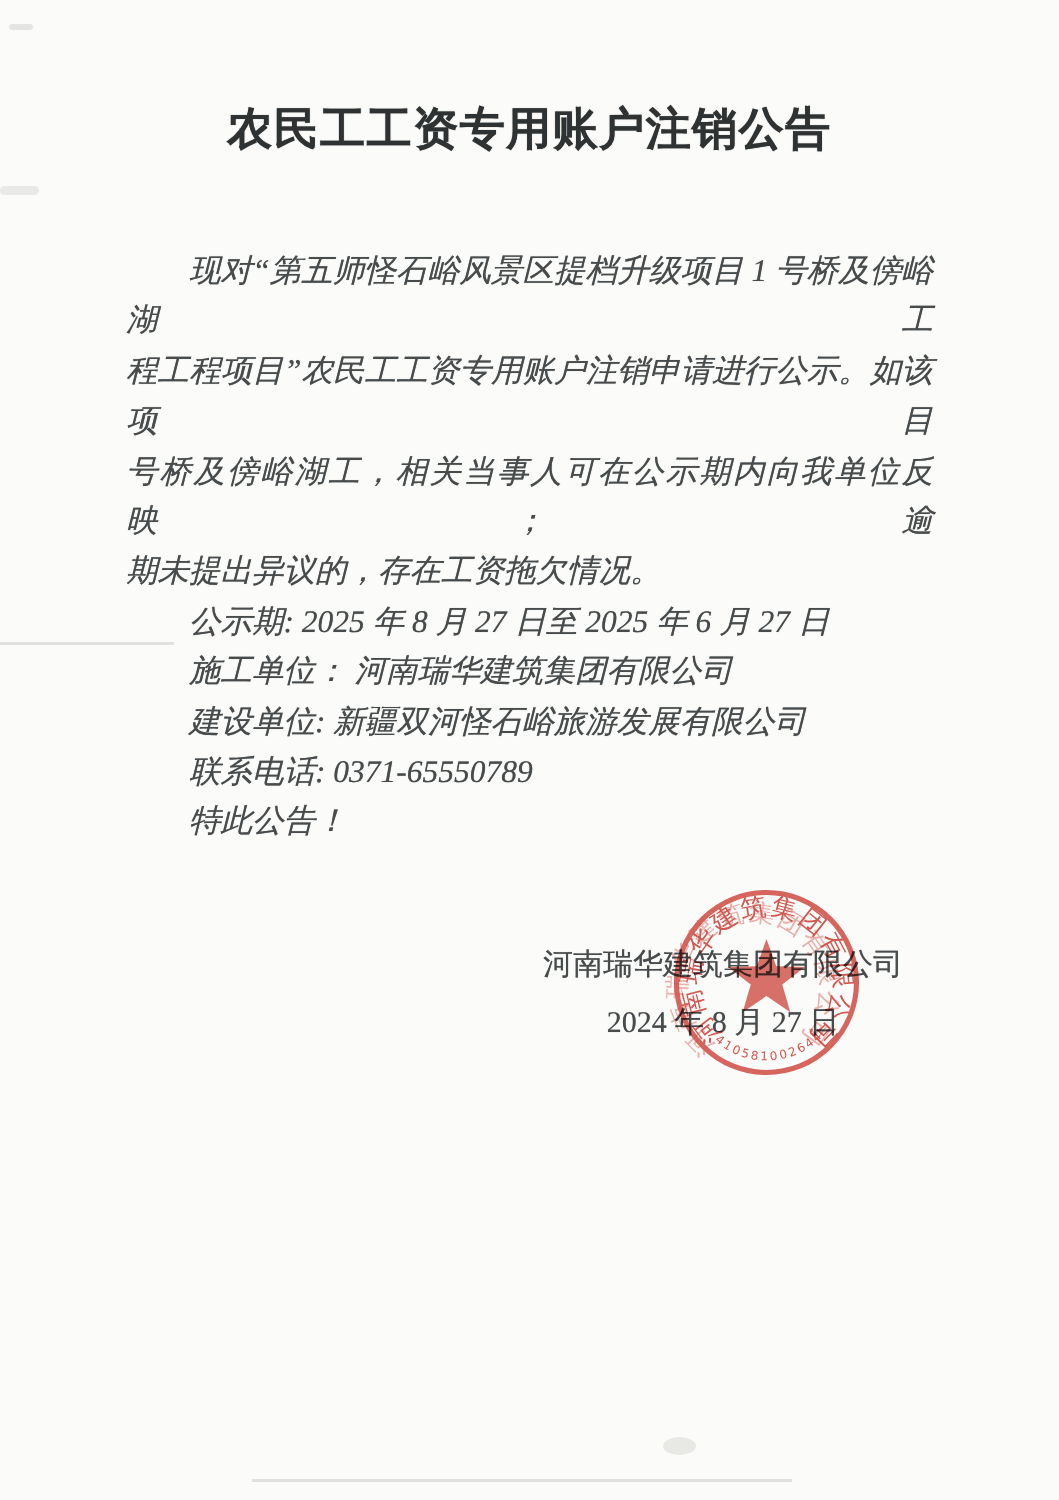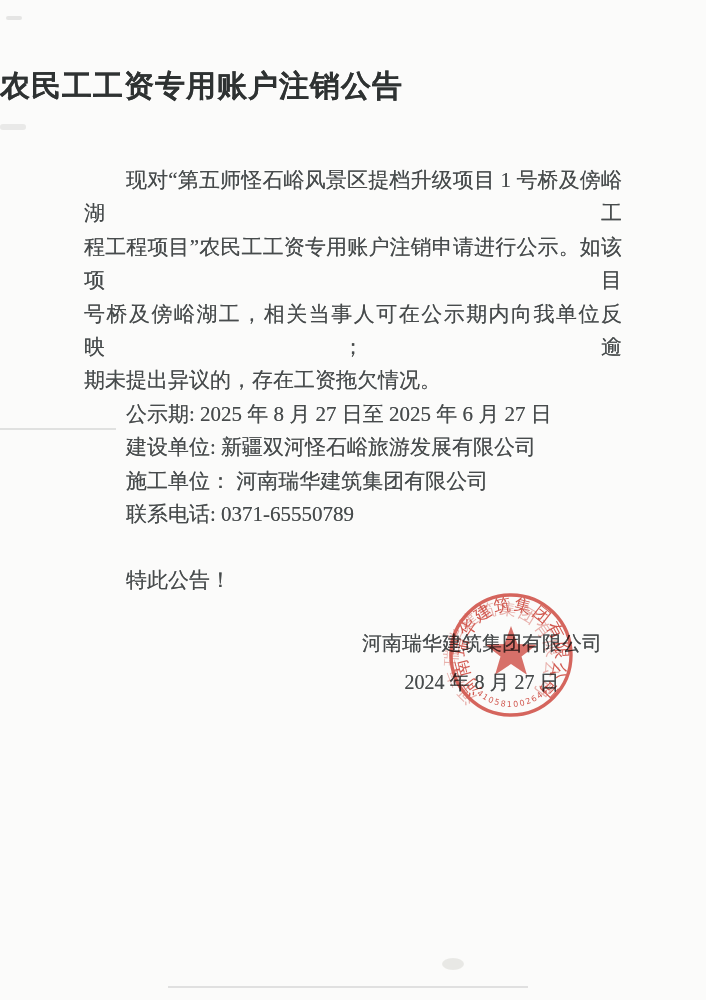--- a/index.html
+++ b/index.html
@@ -6,42 +6,42 @@
   .page{
     position:relative;
     width:706px;height:1000px;
     background:#fbfbfa;
     overflow:hidden;
     font-family:"Liberation Serif", serif;
   }
   .doc-title{
     position:absolute;
     top:66px;left:0;right:0;
-    text-align:left;
+    text-align:center;
     font-family:"Liberation Sans", sans-serif;
     font-weight:bold;
     font-size:30px;
     letter-spacing:1px;
     color:#2e3232;
     margin:0;
     text-shadow:0 0 .6px #555;
   }
   .doc-body{
     position:absolute;
     top:164px;left:84px;
     width:538px;
     font-size:21px;
     line-height:33.4px;
     color:#474b4c;
     text-shadow:0 0 .5px #7a7e7e;
   }
-  .line{white-space:nowrap;}
+  .line{white-space:nowrap;font-style:italic;}
   .indent{text-indent:2em;}
   .jst{text-align:justify;text-align-last:justify;white-space:normal;}
-  .closing{margin-top:33px;}
+  .closing{}
   .signature{
     position:absolute;
     top:624px;left:351px;
     width:262px;
     text-align:center;
     font-size:20px;
     line-height:39px;
     color:#474b4c;
     text-shadow:0 0 .5px #7a7e7e;
   }
@@ -69,22 +69,22 @@
 <div class="page">
 
   <h1 class="doc-title">农民工工资专用账户注销公告</h1>
 
   <div class="doc-body">
     <div class="line indent jst">现对“第五师怪石峪风景区提档升级项目 1 号桥及傍峪湖工</div>
     <div class="line jst">程工程项目”农民工工资专用账户注销申请进行公示。如该项目</div>
     <div class="line jst">号桥及傍峪湖工，相关当事人可在公示期内向我单位反映；逾</div>
     <div class="line">期未提出异议的，存在工资拖欠情况。</div>
     <div class="line indent">公示期: 2025 年 8 月 27 日至 2025 年 6 月 27 日</div>
+    <div class="line indent">施工单位： 河南瑞华建筑集团有限公司</div>
     <div class="line indent">建设单位: 新疆双河怪石峪旅游发展有限公司</div>
-    <div class="line indent">施工单位： 河南瑞华建筑集团有限公司</div>
     <div class="line indent">联系电话: 0371-65550789</div>
     <div class="line indent closing">特此公告！</div>
   </div>
 
   <div class="signature">
     <div>河南瑞华建筑集团有限公司</div>
     <div>2024 年 8 月 27 日</div>
   </div>
 
   <svg class="seal" viewBox="0 0 140 140" aria-hidden="true">

